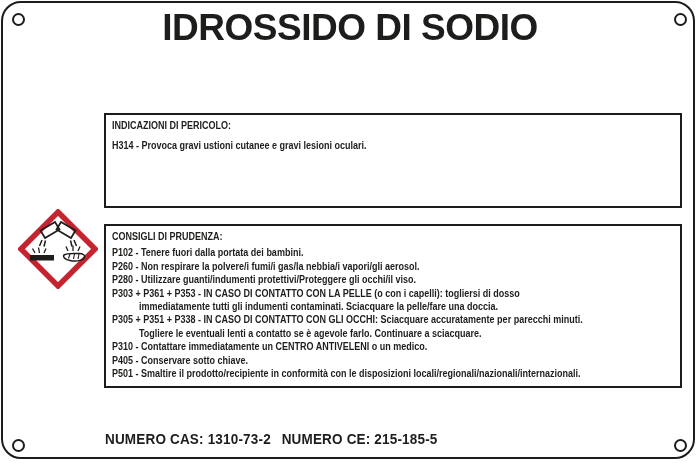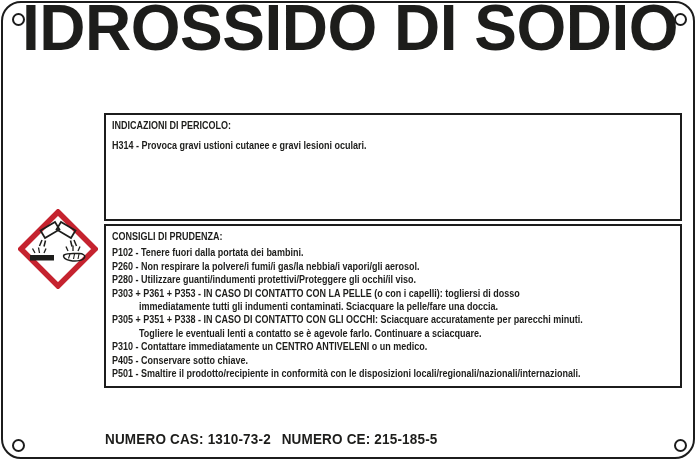--- a/index.html
+++ b/index.html
@@ -32,37 +32,37 @@
   }
   .hole.tl { left: 12px; top: 13px; }
   .hole.tr { left: 674px; top: 13px; }
   .hole.bl { left: 12px; top: 439px; }
   .hole.br { left: 674px; top: 439px; }
   .title {
     position: absolute;
     left: 0; top: 2px;
     width: 700px;
     text-align: center;
-    font-size: 64px;
+    font-size: 37px;
     font-weight: bold;
     line-height: 52px;
     letter-spacing: -0.5px;
     white-space: nowrap;
   }
   .box {
     position: absolute;
     left: 104px;
     width: 578px;
     border: 2px solid #1c1c1c;
     box-sizing: border-box;
     background: #ffffff;
     overflow: hidden;
     padding: 4px 0 0 6px;
   }
-  .box.hazard   { top: 113px; height: 108px; }
+  .box.hazard   { top: 113px; height: 95px; }
   .box.precaut  { top: 224px; height: 164px; }
   .btxt {
     font-weight: bold;
     font-size: 10px;
     line-height: 13.4px;
     white-space: nowrap;
     width: 629px;
     transform: scaleX(0.9);
     transform-origin: 0 0;
   }

